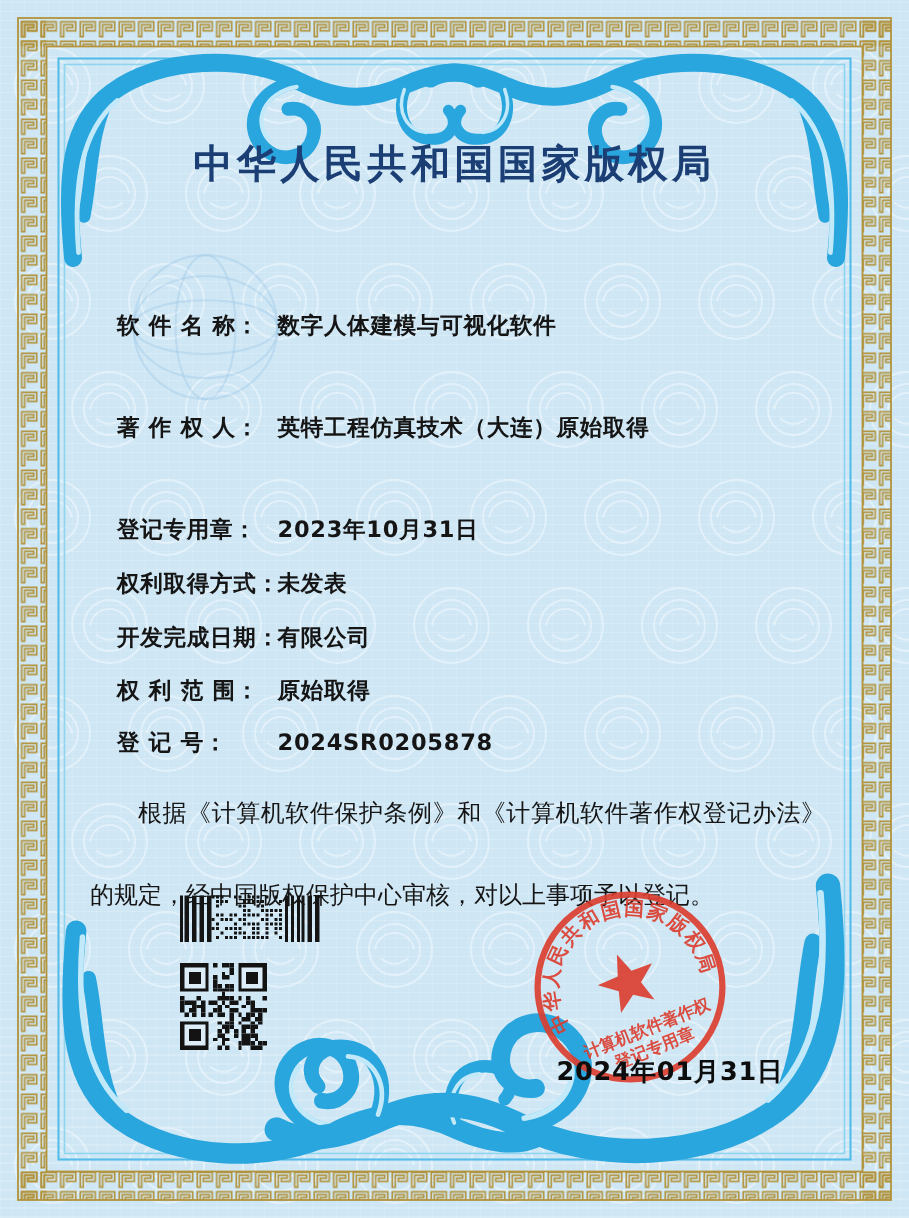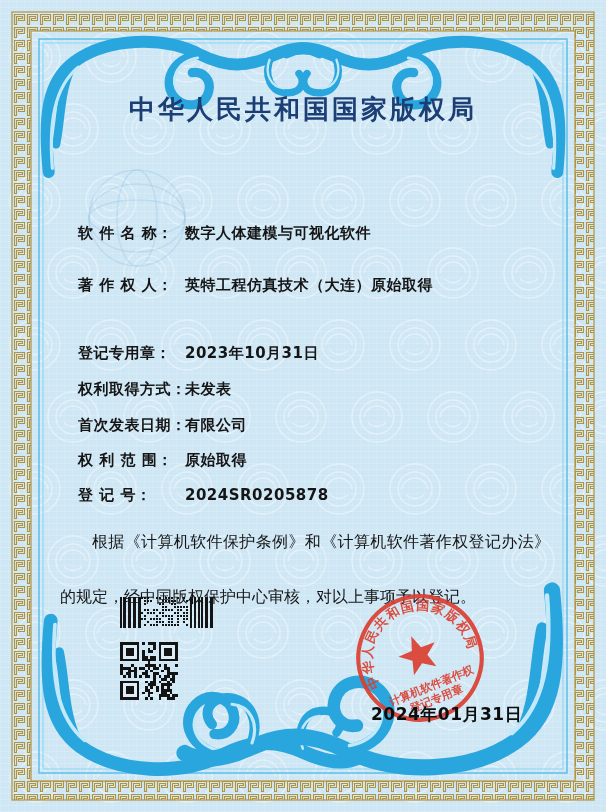--- a/index.html
+++ b/index.html
@@ -789,25 +789,25 @@
     <use href="#scroll" transform="translate(572,34) scale(-0.92,0.92)"></use>
     <use href="#scroll" transform="translate(34,778) scale(1.05,-1.05)"></use>
     <use href="#scroll" transform="translate(572,778) scale(-1.25,-1.25)"></use>
   </svg>
 
   <div class="content">
     <div class="title">中华人民共和国国家版权局</div>
 
 
     <div id="fields">
-        <div class="row" style="top: 224px;"><span class="flabel">软 件 名 称：</span><span class="fvalue">数字人体建模与可视化软件</span></div>
+        <div class="row" style="top: 208px;"><span class="flabel">软 件 名 称：</span><span class="fvalue">数字人体建模与可视化软件</span></div>
         <div class="row" style="top: 276px;"><span class="flabel">著 作 权 人：</span><span class="fvalue">英特工程仿真技术（大连）原始取得</span></div>
         <div class="row" style="top: 344px;"><span class="flabel">登记专用章：</span><span class="fvalue">2023年10月31日</span></div>
         <div class="row" style="top: 380px;"><span class="flabel">权利取得方式：</span><span class="fvalue">未发表</span></div>
-        <div class="row" style="top: 416px;"><span class="flabel">首次发表日期：</span><span class="fvalue">有限公司</span></div>
+        <div class="row" style="top: 416px;"><span class="flabel">开发完成日期：</span><span class="fvalue">有限公司</span></div>
         <div class="row" style="top: 451px;"><span class="flabel">权 利 范 围：</span><span class="fvalue">原始取得</span></div>
         <div class="row" style="top: 486px;"><span class="flabel">登  记  号：</span><span class="fvalue">2024SR0205878</span></div>
       </div>
 
     <div class="statement">根据《计算机软件保护条例》和《计算机软件著作权登记办法》的规定，经中国版权保护中心审核，对以上事项予以登记。</div>
 
     <div class="barcode" id="barcode">
         <div class="bar" style="left:0px;width:2px"></div>
         <div class="bar" style="left:3px;width:3px"></div>
         <div class="bar" style="left:8px;width:3px"></div>

